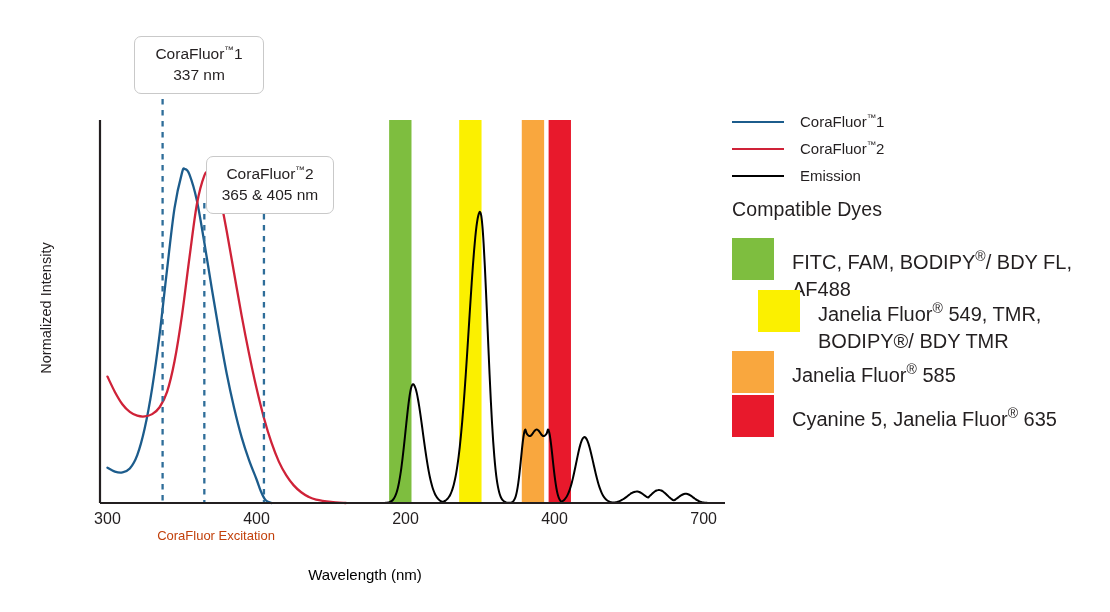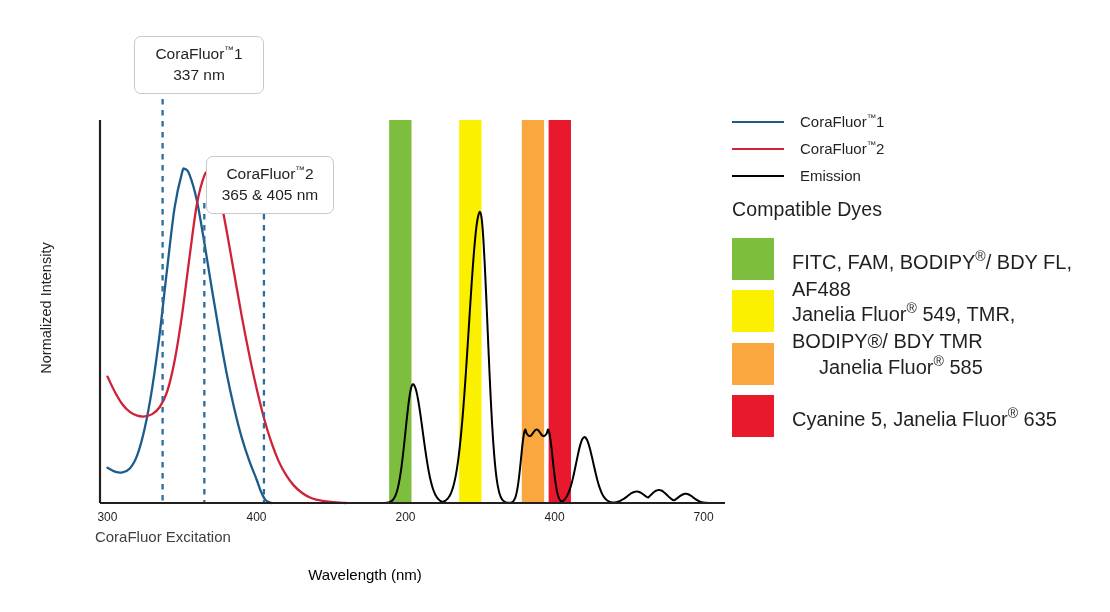--- a/index.html
+++ b/index.html
@@ -30,26 +30,26 @@
   }
   .callout .l1{display:block;}
   .callout .l2{display:block;}
   sup.tm{font-size:0.62em;vertical-align:super;letter-spacing:0;}
 
   #callout-1{left:134px;top:36px;width:130px;}
   #callout-2{left:206px;top:156px;width:128px;}
 
   
   .tick-label{
-    position:absolute;font-size:12px;color:#231f20;
+    position:absolute;font-size:16px;color:#231f20;
     text-align:center;width:60px;
   }
   .axis-sub{
-    position:absolute;font-size:15px;color:#404040;
-    text-align:left;white-space:nowrap;
+    position:absolute;font-size:13px;color:#c2410c;
+    text-align:right;white-space:nowrap;
   }
   #xlabel{
     position:absolute;left:0;top:566px;width:730px;
     text-align:center;font-size:15px;color:#000000;
   }
   #ylabel{
     position:absolute;left:-44px;top:300px;width:180px;
     text-align:center;font-size:14.5px;color:#231f20;
     transform:rotate(-90deg);transform-origin:50% 50%;
   }
@@ -126,26 +126,26 @@
           <div class="lg-swatch-line" style="border-top-color: rgb(0, 0, 0);"></div>
           <div class="lg-line-label">Emission</div>
         </div>
       </div>
     <div id="dyes-title">Compatible Dyes</div>
     <div id="legend-dyes">
         <div class="dye-row" style="top: 238px;">
           <div class="dye-swatch" style="background: rgb(126, 190, 63);"></div>
           <div class="dye-label"><span>FITC, FAM, BODIPY</span><sup class="reg">®</sup><span>/ BDY FL, AF488</span></div>
         </div>
-        <div class="dye-row" style="top: 290px;">
+        <div class="dye-row" style="top: 290px; margin-left: 26px;">
           <div class="dye-swatch" style="background: rgb(251, 240, 0);"></div>
           <div class="dye-label"><span>Janelia Fluor</span><sup class="reg">®</sup><span> 549, TMR,
 BODIPY®/ BDY TMR</span></div>
         </div>
-        <div class="dye-row" style="top: 343px; gap: 27px;">
+        <div class="dye-row" style="top: 351px;">
           <div class="dye-swatch" style="background: rgb(249, 167, 62);"></div>
           <div class="dye-label"><span>Janelia Fluor</span><sup class="reg">®</sup><span> 585</span></div>
         </div>
         <div class="dye-row" style="top: 395px;">
           <div class="dye-swatch" style="background: rgb(232, 25, 44);"></div>
           <div class="dye-label"><span>Cyanine 5, Janelia Fluor</span><sup class="reg">®</sup><span> 635</span></div>
         </div>
       </div>
   </div>
 

